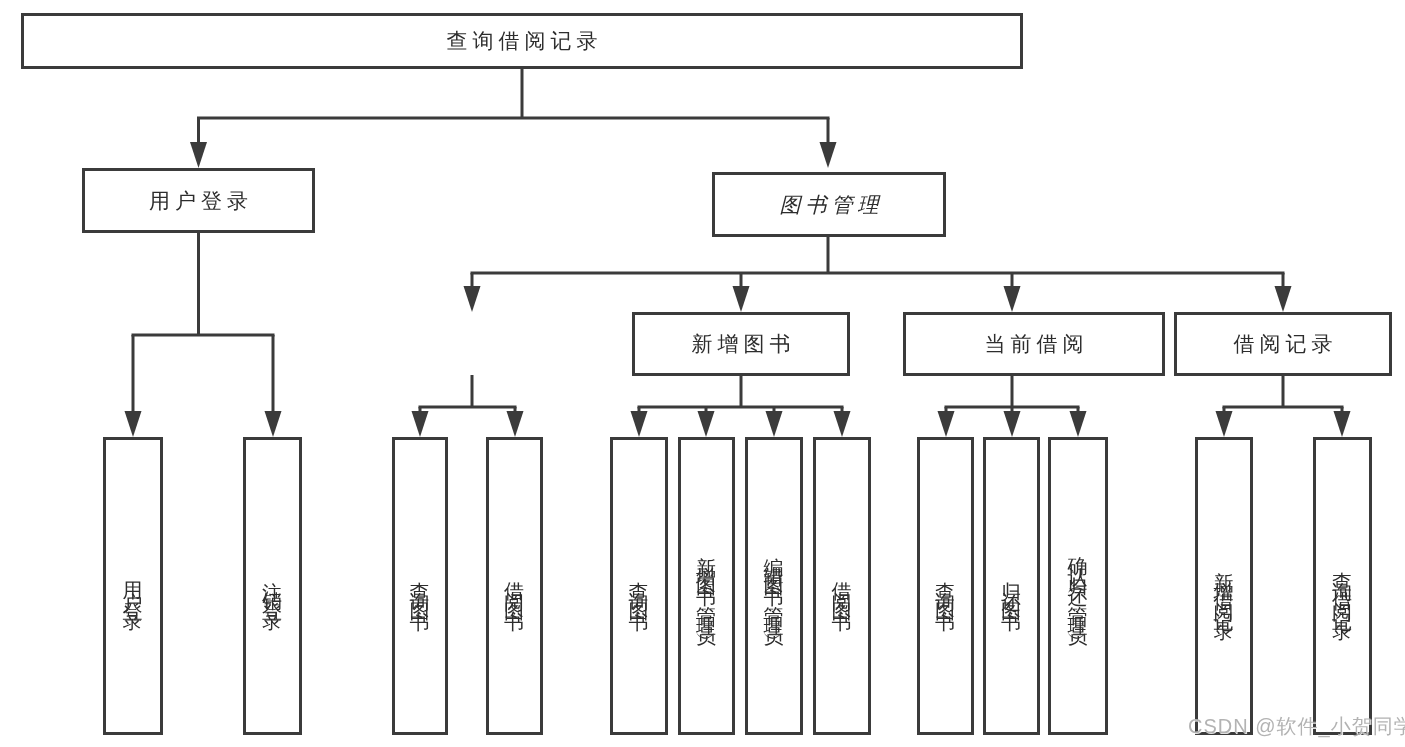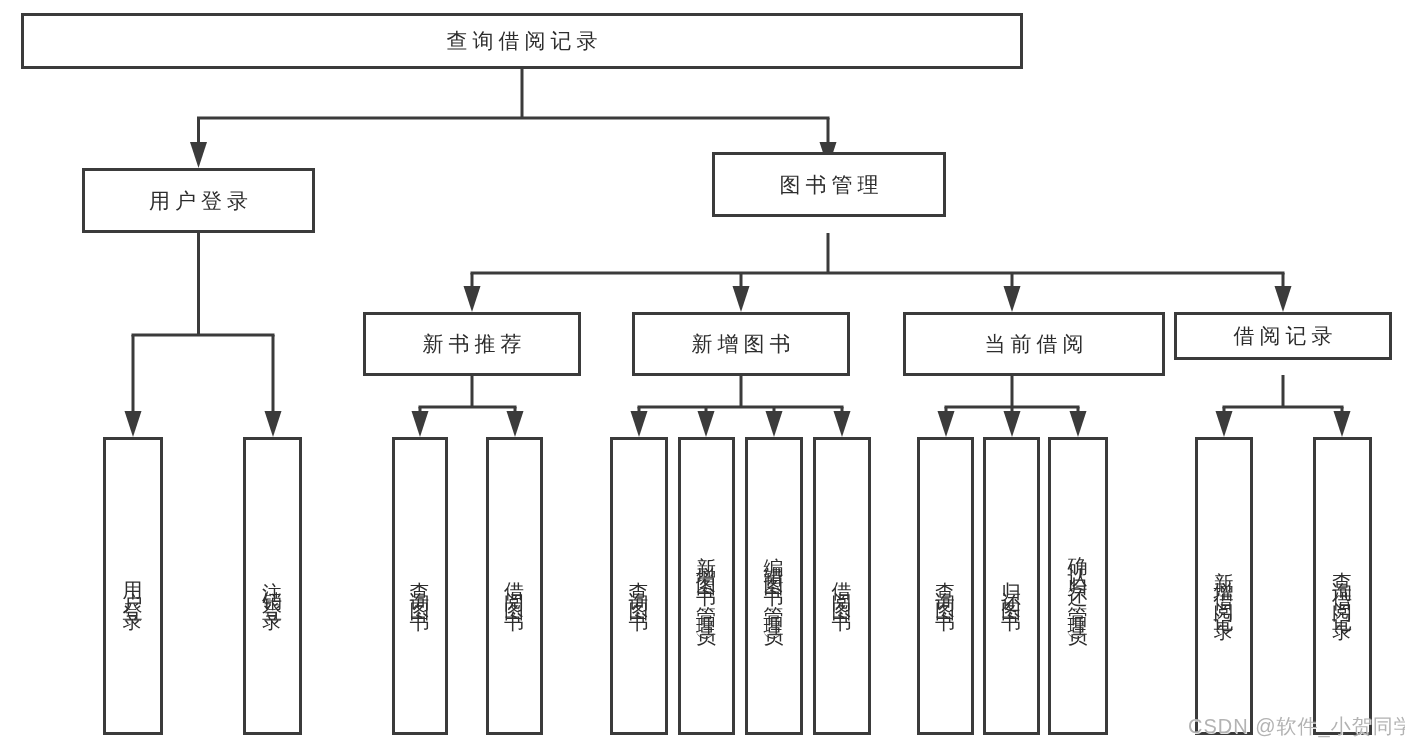--- a/index.html
+++ b/index.html
@@ -111,34 +111,31 @@
       <polygon points="1333.5,411 1350.5,411 1342,437" fill="#3b3b3b"></polygon>
     </svg>
 
   <div class="box hbox" style="left:21px; top:13px; width:1002px; height:56px;">
     <span>查询借阅记录</span>
   </div>
 
   <div class="box hbox" style="left:82px; top:168px; width:233px; height:65px;">
     <span>用户登录</span>
   </div>
-  <div class="box hbox" style="left:712px; top:152px; width:234px; height:65px;">
+  <div class="box hbox" style="left:712px; top:172px; width:234px; height:65px;font-style:italic;">
     <span>图书管理</span>
   </div>
 
-  <div class="box hbox" style="left:363px; top:312px; width:218px; height:64px;">
-    <span>新书推荐</span>
-  </div>
   <div class="box hbox" style="left:632px; top:312px; width:218px; height:64px;">
     <span>新增图书</span>
   </div>
   <div class="box hbox" style="left:903px; top:312px; width:262px; height:64px;">
     <span>当前借阅</span>
   </div>
-  <div class="box hbox" style="left:1174px; top:312px; width:218px; height:48px;">
+  <div class="box hbox" style="left:1174px; top:312px; width:218px; height:64px;">
     <span>借阅记录</span>
   </div>
 
   <div class="box vbox" style="left:103px; top:437px; width:60px; height:298px;">
     <span>用户登录</span>
   </div>
   <div class="box vbox" style="left:243px; top:437px; width:59px; height:298px;">
     <span>注销登录</span>
   </div>
 

